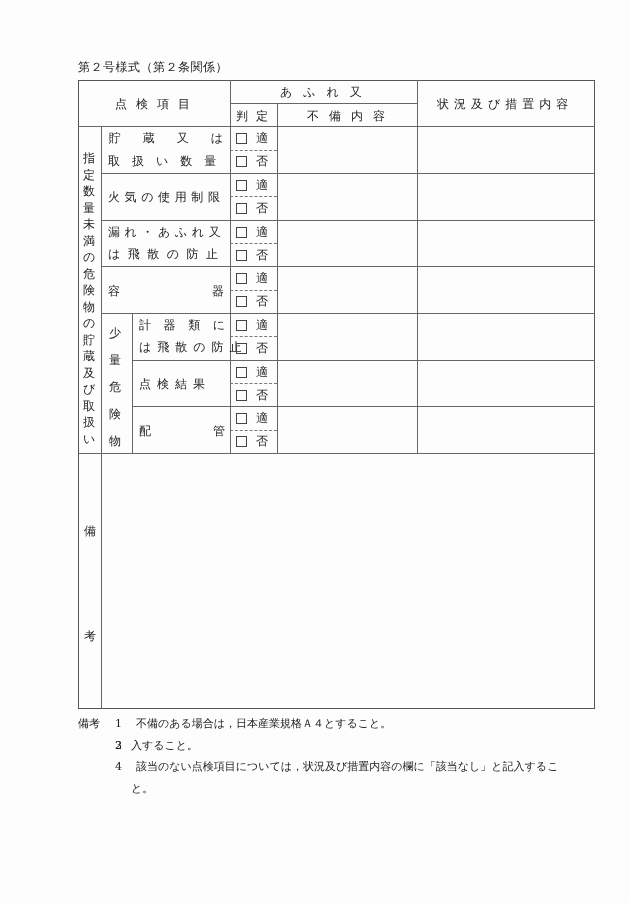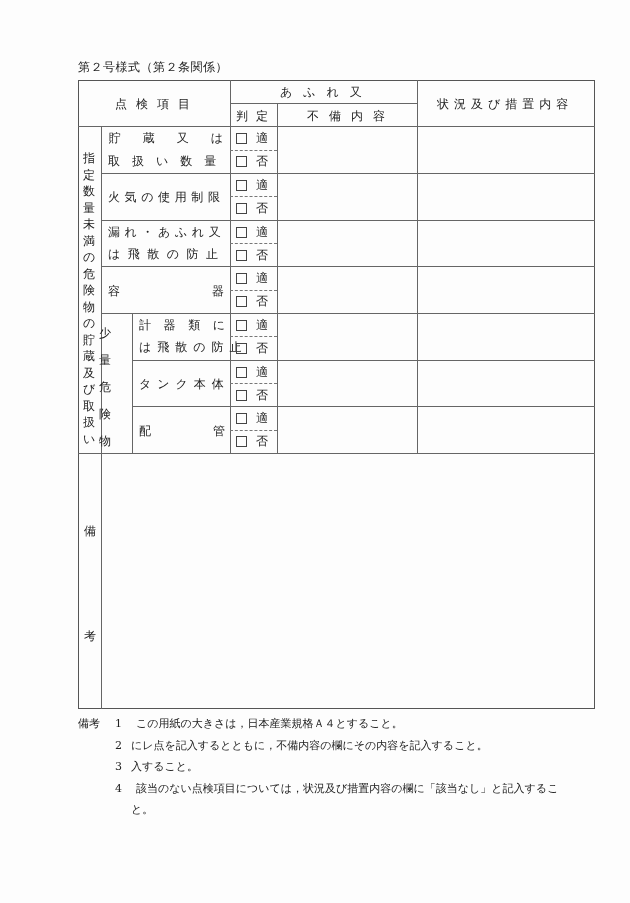--- a/index.html
+++ b/index.html
@@ -56,33 +56,33 @@
 <div class="dash" style="left:230px;top:383px;width:47px"></div>
 <div class="dash" style="left:230px;top:430px;width:47px"></div>
 
 <div class="txt" style="left:115px;top:96px;letter-spacing:9px">点検項目</div>
 <div class="txt" style="left:280px;top:84px;letter-spacing:11px">あふれ又</div>
 <div class="txt" style="left:236px;top:108px;letter-spacing:8px">判定</div>
 <div class="txt" style="left:307px;top:108px;letter-spacing:10px">不備内容</div>
 <div class="txt" style="left:437px;top:96px;letter-spacing:5px">状況及び措置内容</div>
 
 <div class="vert" style="left:83px;top:150px;line-height:16.5px">指定数量未満の危険物の貯蔵及び取扱い</div>
-<div class="vert" style="left:99px;top:320px;line-height:27px">少量危険物</div>
+<div class="vert" style="left:109px;top:320px;line-height:27px">少量危険物</div>
 
 <div class="txt sp" style="left:108px;top:130px;width:116px">
     <span style="letter-spacing:22px;margin-right:-22px">貯蔵又は</span>
   </div>
 <div class="txt" style="left:108px;top:153px;letter-spacing:12px">取扱い数量</div>
 <div class="txt" style="left:108px;top:189px;letter-spacing:4.6px">火気の使用制限</div>
 <div class="txt" style="left:108px;top:224px;letter-spacing:4.6px">漏れ・あふれ又</div>
 <div class="txt" style="left:108px;top:246px;letter-spacing:7.5px">は飛散の防止</div>
 <div class="txt" style="left:108px;top:283px;width:116px;text-align:justify;text-align-last:justify">容器</div>
 <div class="txt" style="left:139px;top:317px;width:86px;text-align:justify;text-align-last:justify">計器類に</div>
 <div class="txt" style="left:139px;top:339px;letter-spacing:6px">は飛散の防止</div>
-<div class="txt" style="left:139px;top:376px;letter-spacing:6px">タンク本体</div>
+<div class="txt" style="left:139px;top:376px;letter-spacing:6px">点検結果</div>
 <div class="txt" style="left:139px;top:423px;width:86px;text-align:justify;text-align-last:justify">配管</div>
 
 <div id="checks">
     <div class="chk" style="left: 236px; top: 130px;">
       <span class="box"></span>
       <span>適</span>
     </div>
     <div class="chk" style="left: 236px; top: 153px;">
       <span class="box"></span>
       <span>否</span>
@@ -149,20 +149,19 @@
     </div>
     <div style="position: absolute; left: 278px; top: 407px; width: 138px; height: 45px;"></div>
     <div style="position: absolute; left: 418px; top: 407px; width: 176px; height: 45px;"></div>
   </div>
 
 <div class="txt" style="left:84px;top:523px">備</div>
 <div class="txt" style="left:84px;top:628px">考</div>
 <div style="position:absolute;left:102px;top:454px;width:492px;height:254px"></div>
 
 <div class="notes">
-  <div class="note-row"><span class="note-head">備考</span><span class="note-num">1</span><span>この用紙の大きさは，日本産業規格Ａ４とすること。</span></div>
+  <div class="note-row"><span class="note-head">備考</span><span class="note-num">1</span><span>不備のある場合は，日本産業規格Ａ４とすること。</span></div>
   <div class="note-row"><span class="note-num">2</span></div>
-  <div class="note-cont">にレ点を記入するとともに，不備内容の欄にその内容を記入すること。</div>
   <div class="note-row"><span class="note-num">3</span></div>
   <div class="note-cont">入すること。</div>
   <div class="note-row"><span class="note-num">4</span><span>該当のない点検項目については，状況及び措置内容の欄に「該当なし」と記入するこ</span></div>
   <div class="note-cont">と。</div>
 </div>
 
 </body></html>

